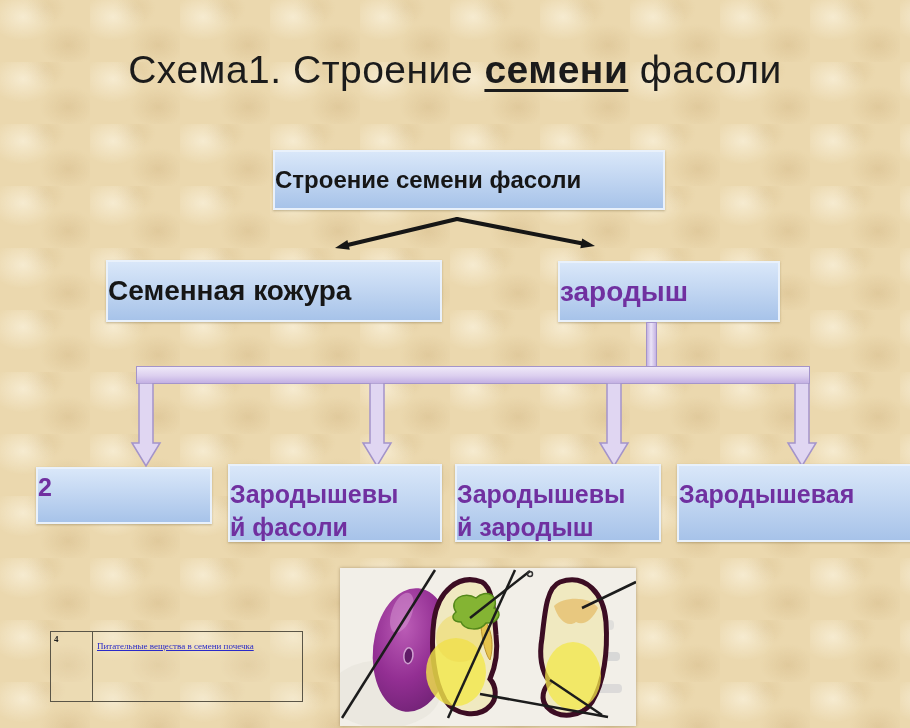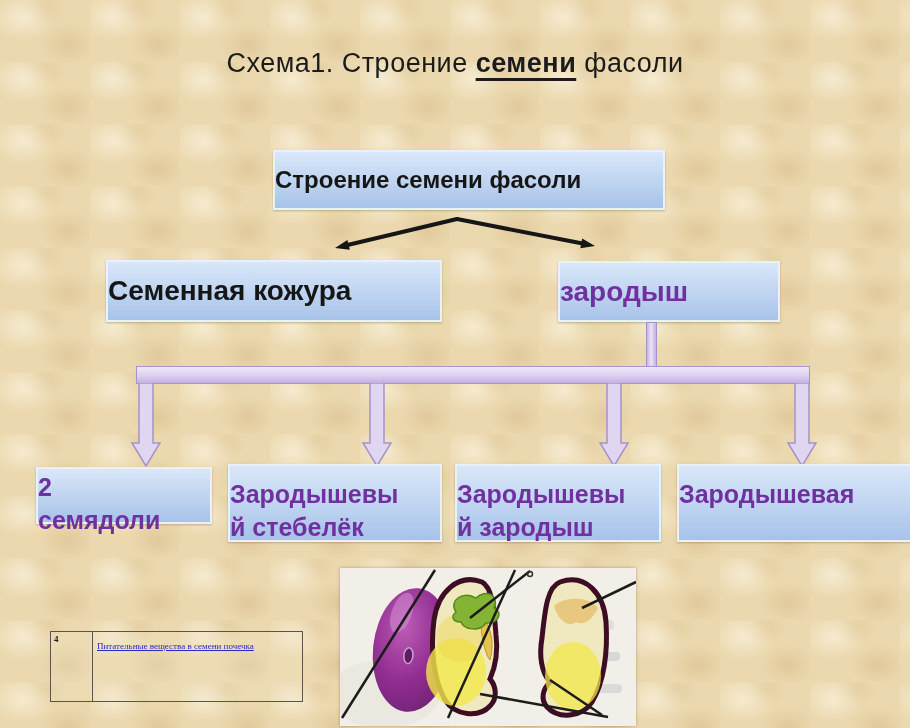--- a/index.html
+++ b/index.html
@@ -8,21 +8,21 @@
     font-family:"Liberation Sans",sans-serif;
     background-color:var(--background,#ebd8ae);
     background-image:
       radial-gradient(ellipse 46px 34px at 23px 17px, rgba(255,250,235,.55), rgba(255,250,235,0) 70%),
       radial-gradient(ellipse 40px 30px at 68px 45px, rgba(197,164,108,.28), rgba(197,164,108,0) 70%),
       radial-gradient(ellipse 30px 24px at 45px 8px, rgba(205,175,120,.25), rgba(205,175,120,0) 70%);
     background-size:90px 62px;
   }
   .title{
     position:absolute;top:48px;left:0;right:0;margin:0;
-    text-align:center;font-size:27px;font-weight:400;letter-spacing:.5px;
+    text-align:center;font-size:39px;font-weight:400;letter-spacing:.5px;
     color:var(--title-text,#1b1b1b);line-height:1.15;
   }
   .title .em{font-weight:700;text-decoration:underline;text-decoration-thickness:3px;text-underline-offset:6px;}
   .bluebox{
     position:absolute;box-sizing:border-box;text-align:left;font-weight:700;
     background:linear-gradient(180deg,var(--box-blue-top,#d9e7f9) 0%,var(--box-blue-mid,#c3d7f2) 45%,var(--box-blue-bottom,#a7c3e9) 100%);
     border:2px solid var(--box-border,#e9f1fb);
     box-shadow:0 1px 2px rgba(100,80,40,.35);
     color:#161616;
   }
@@ -95,25 +95,24 @@
 
   <svg class="svg-abs" style="left:120px;top:383px;" width="700" height="86" viewBox="0 0 700 86">
     <polygon points="19,0 33,0 33,60 40,60 26,83 12,60 19,60" fill="#e0d6f2" stroke="#a494ca" stroke-width="1.5"></polygon>
     <polygon points="250,0 264,0 264,60 271,60 257,83 243,60 250,60" fill="#e0d6f2" stroke="#a494ca" stroke-width="1.5"></polygon>
     <polygon points="487,0 501,0 501,60 508,60 494,83 480,60 487,60" fill="#e0d6f2" stroke="#a494ca" stroke-width="1.5"></polygon>
     <polygon points="675,0 689,0 689,60 696,60 682,83 668,60 675,60" fill="#e0d6f2" stroke="#a494ca" stroke-width="1.5"></polygon>
   </svg>
 
   <div class="bluebox child c1">
     <span>2</span>
-    <span>семядоли</span>
   </div>
   <div class="bluebox child c2">
     <span>Зародышевы</span>
-    <span>й стебелёк</span>
+    <span>й фасоли</span>
   </div>
   <div class="bluebox child c3">
     <span>Зародышевы</span>
     <span>й зародыш</span>
   </div>
   <div class="bluebox child c4">
     <span>Зародышевая</span>
   </div>
 
   <div class="ref-table">

